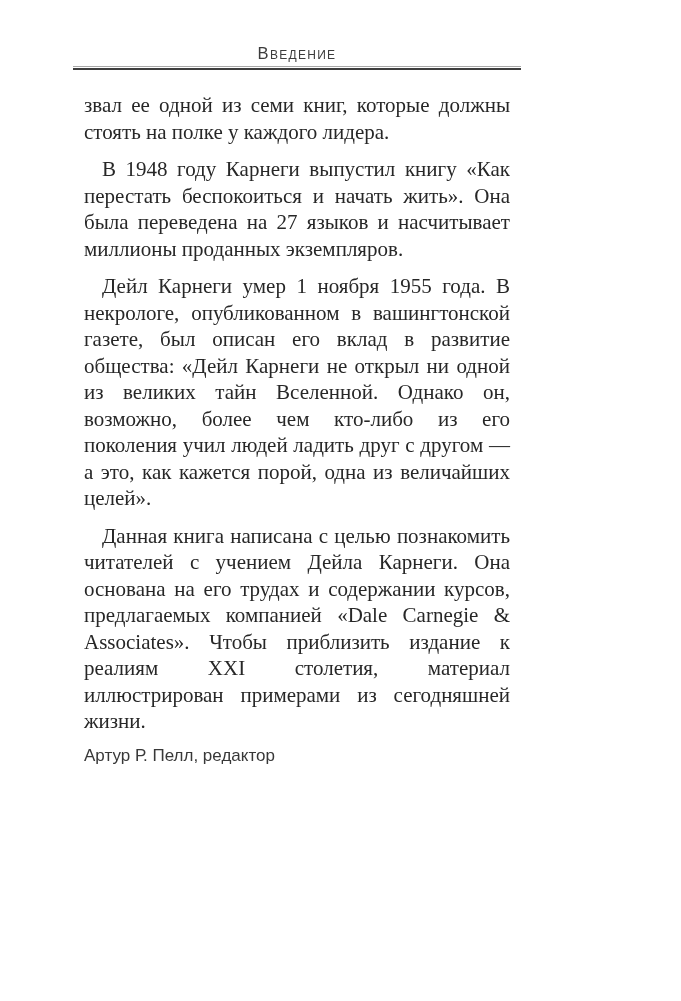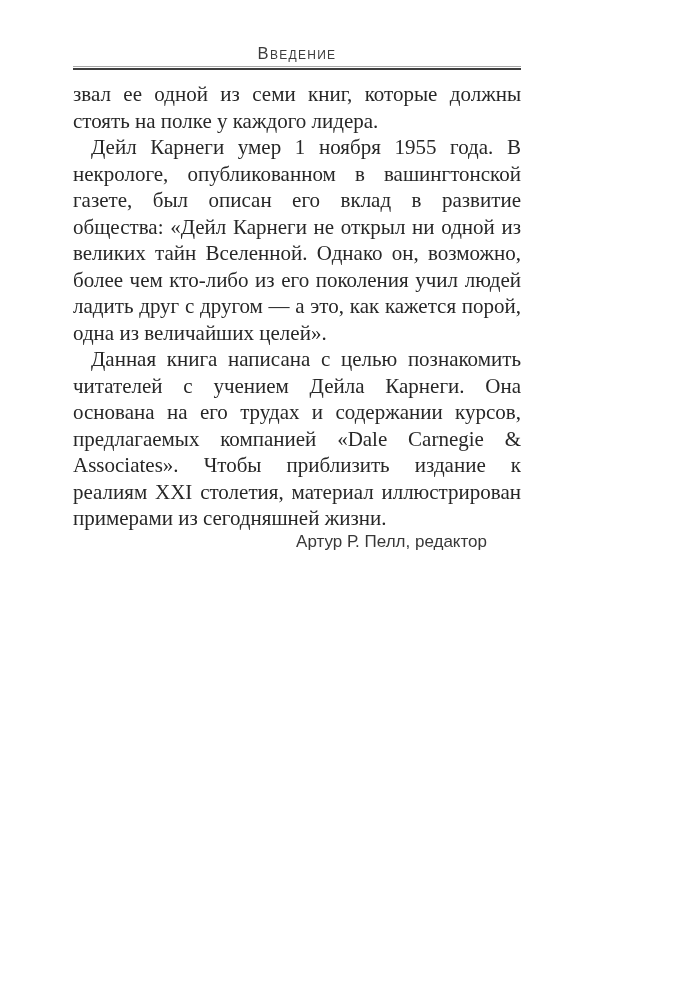--- a/index.html
+++ b/index.html
@@ -39,42 +39,42 @@
     border-bottom: 2px solid var(--rule-dark);
   }
   .body-text {
     padding-top: 11px;
     font-family: "Liberation Serif", "DejaVu Serif", serif;
     font-size: 21px;
     line-height: 26.5px;
     color: var(--text);
     text-align: justify;
   }
-  .body-text p { margin: 0; }
+  .body-text p { margin: 11px; }
   .body-text p.indented { text-indent: 18px; }
   .signature {
     margin-top: 22px;
     padding-right: 34px;
-    text-align: right;
     font-family: "Liberation Sans", sans-serif;
     font-size: 17px;
     line-height: 20px;
     color: var(--signature-text);
   }
 </style>
 </head>
 <body>
 
 <div class="page">
 
   <header>
     <div class="running-head">Введение</div>
     <div class="header-rule"></div>
   </header>
 
   <main class="body-text">
     <p>звал ее одной из семи книг, которые должны стоять на полке у каждого лидера.</p>
+    <p class="indented">В 1948 году Карнеги выпустил книгу «Как перестать беспокоиться и начать жить». Она была переведена на 27 языков и насчитывает миллионы проданных экземпляров.</p>
     <p class="indented">Дейл Карнеги умер 1 ноября 1955 года. В некрологе, опубликованном в вашингтонской газете, был описан его вклад в развитие общества: «Дейл Карнеги не открыл ни одной из великих тайн Вселенной. Однако он, возможно, более чем кто-либо из его поколения учил людей ладить друг с другом — а это, как кажется порой, одна из величайших целей».</p>
     <p class="indented">Данная книга написана с целью познакомить читателей с учением Дейла Карнеги. Она основана на его трудах и содержании курсов, предлагаемых компанией «Dale Carnegie &amp; Associates». Чтобы приблизить издание к реалиям XXI столетия, материал иллюстрирован примерами из сегодняшней жизни.</p>
     <p class="signature">Артур Р. Пелл, редактор</p>
   </main>
 
 </div>
 
 </body></html>

